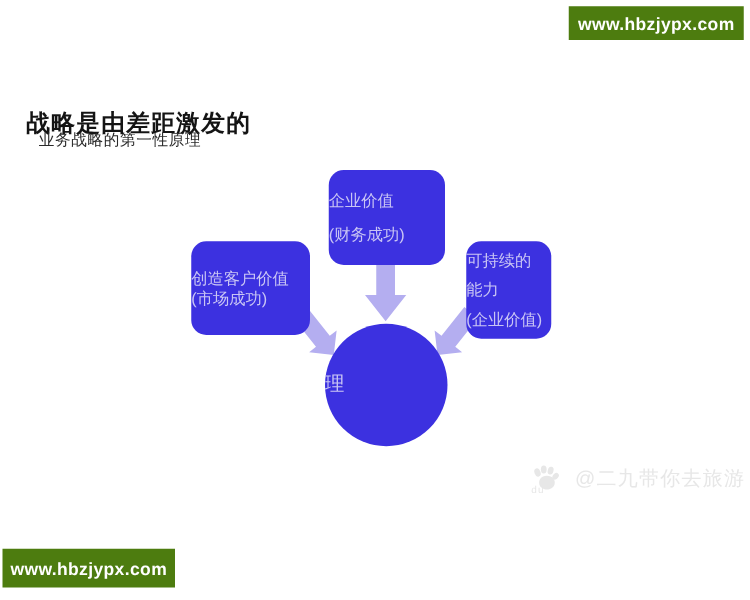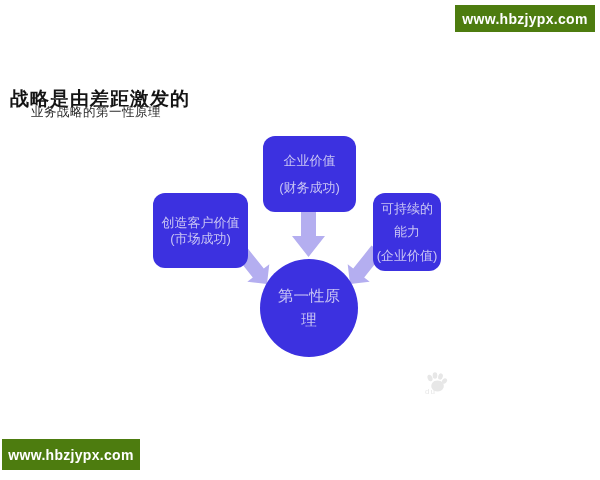--- a/index.html
+++ b/index.html
@@ -21,21 +21,21 @@
       letter-spacing: 0.3px;
       display: flex;
       align-items: center;
       justify-content: center;
     }
     .site-badge.top-right { left: 455px; top: 5px; width: 140px; height: 27px; }
     .site-badge.bottom-left { left: 2px; top: 439px; width: 138px; height: 31px; }
 
     .title {
       position: absolute;
-      left: 10px;
+      left: 21px;
       top: 86px;
       font-size: 19px;
       font-weight: 700;
       color: #141414;
       letter-spacing: 1px;
     }
     .subtitle {
       position: absolute;
       left: 31px;
       top: 104px;
@@ -51,21 +51,21 @@
       pointer-events: none;
     }
 
     .node {
       position: absolute;
       background: #3c31e0;
       color: #c9c5f4;
       border-radius: 12px;
       display: flex;
       flex-direction: column;
-      align-items: center;
+      align-items: flex-start;
       justify-content: center;
       text-align: center;
       font-size: 13px;
       line-height: 1.2;
     }
     .box-left   { left: 153px; top: 193px; width: 95px; height: 75px; }
     .box-center { left: 263px; top: 136px; width: 93px; height: 76px; gap: 11px; }
     .box-right  { left: 373px; top: 193px; width: 68px; height: 78px; gap: 8px; }
     .circle {
       left: 260px; top: 259px;
@@ -117,32 +117,32 @@
     <span class="line">(财务成功)</span>
   </div>
 
   <div class="node box-right">
     <span class="line">可持续的</span>
     <span class="line">能力</span>
     <span class="line">(企业价值)</span>
   </div>
 
   <div class="node circle">
-    <span class="line">第一性原</span>
     <span class="line">理</span>
   </div>
 
   <div class="watermark">
     <svg width="24" height="26" viewBox="0 0 24 26">
       <ellipse cx="6" cy="8" rx="2.4" ry="3.4" fill="#e7e7e7" transform="rotate(-20 6 8)"></ellipse>
       <ellipse cx="11" cy="5.5" rx="2.3" ry="3.2" fill="#e7e7e7"></ellipse>
       <ellipse cx="16.5" cy="6.5" rx="2.3" ry="3.2" fill="#e7e7e7" transform="rotate(15 16.5 6.5)"></ellipse>
       <ellipse cx="20.5" cy="11" rx="2.2" ry="3" fill="#e7e7e7" transform="rotate(40 20.5 11)"></ellipse>
       <path d="M13.5 10.5 C9 10.5 6.5 14 7.5 17.5 C8.3 20.3 11 21.5 13.5 21.5 C16 21.5 18.8 20.3 19.6 17.5 C20.6 14 18 10.5 13.5 10.5 Z" fill="#e7e7e7"></path>
       <text x="1" y="24" font-size="8" fill="#e7e7e7" font-family="Liberation Sans, sans-serif">du</text>
     </svg>
+    <span>@二九带你去旅游</span>
   </div>
 
   <div class="site-badge bottom-left">
     <span>www.hbzjypx.com</span>
   </div>
 
 </div>
 
 </body></html>

